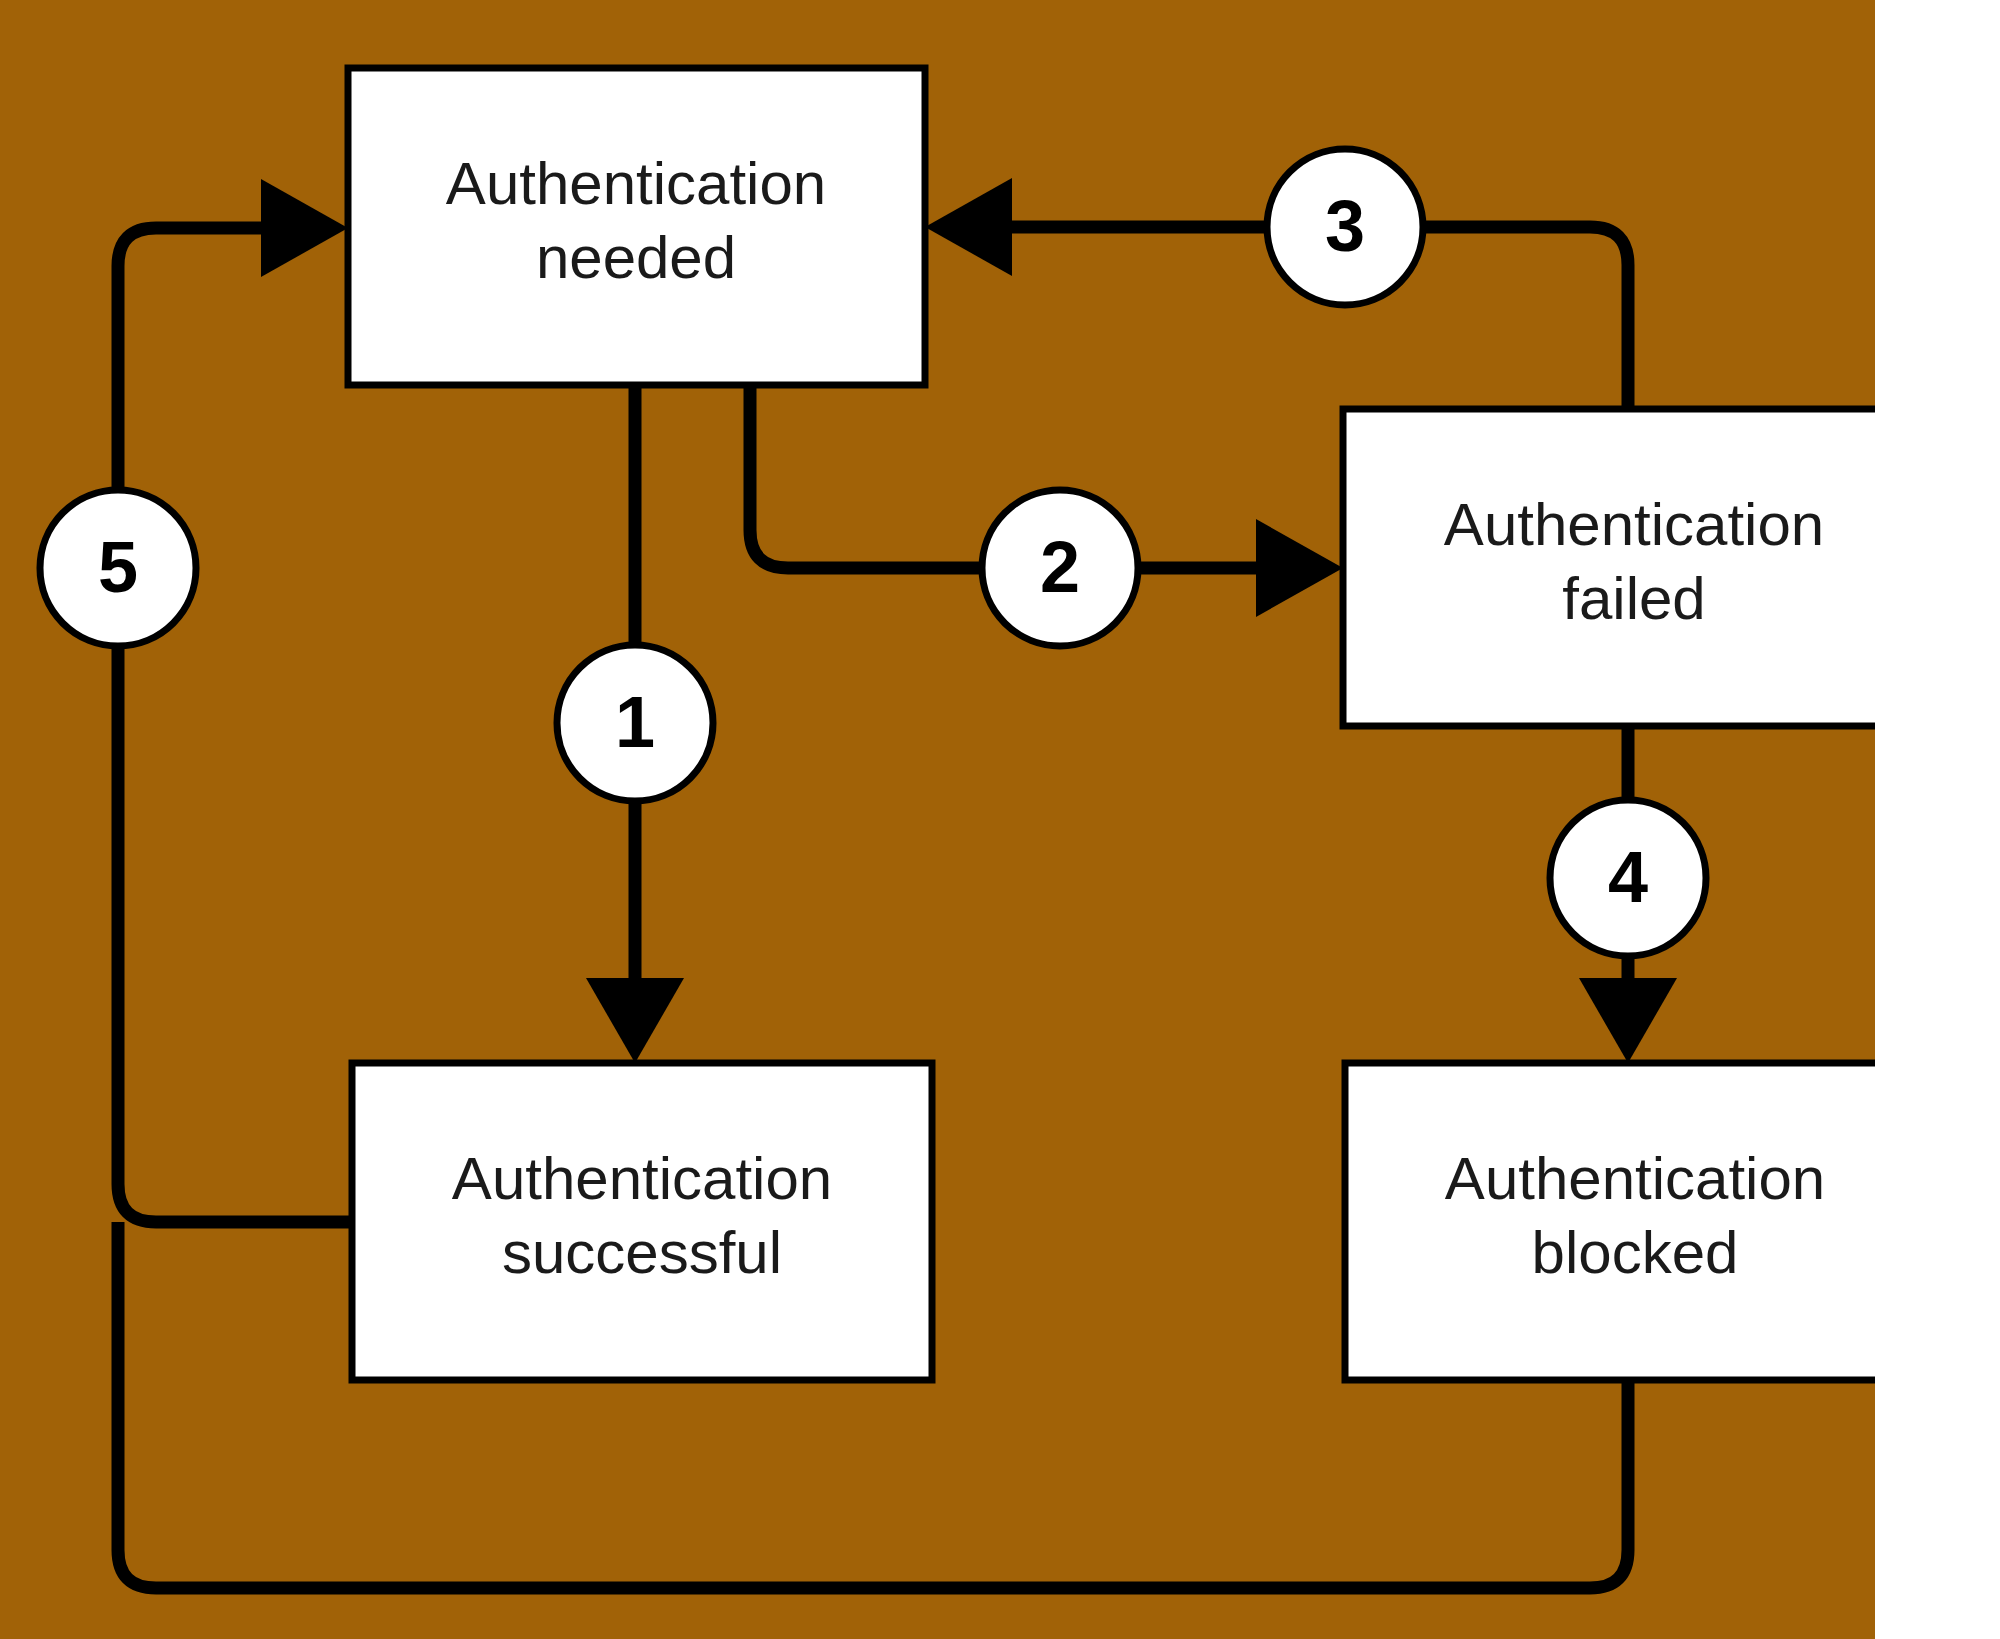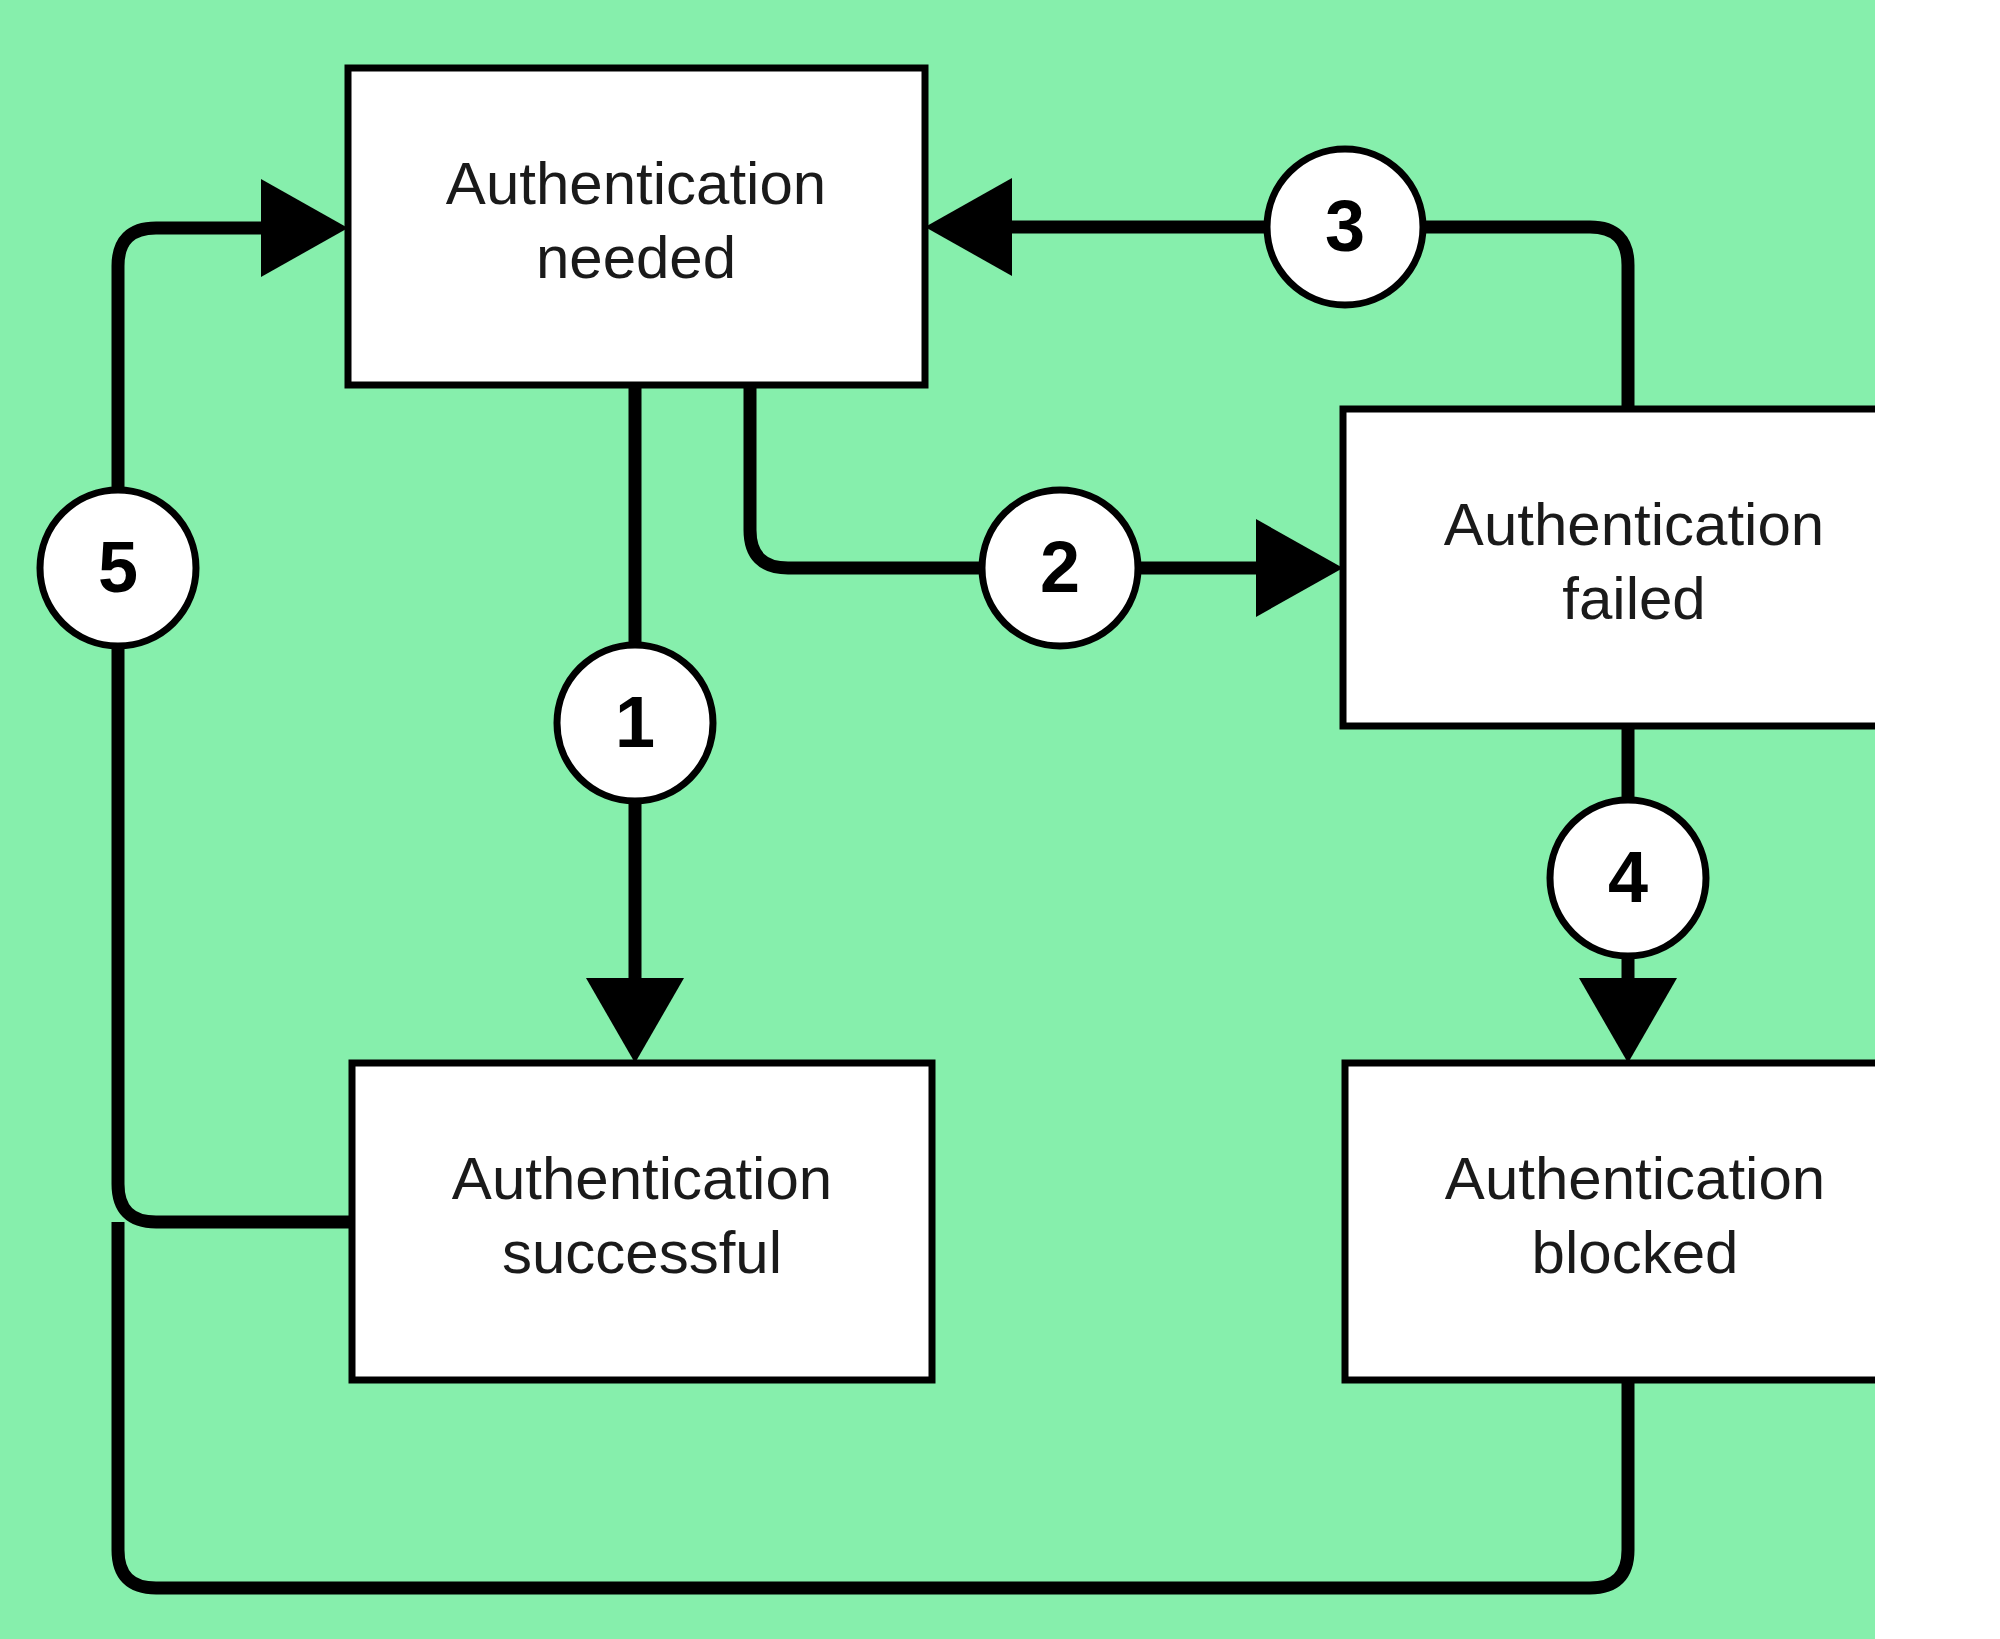--- a/index.html
+++ b/index.html
@@ -7,21 +7,21 @@
     padding: 0;
     background: #ffffff;
   }
   body {
     font-family: "Liberation Sans", sans-serif;
   }
   #stage {
     position: relative;
     width: 1875px;
     height: 1639px;
-    background: #86efac;
+    background: #a16207;
     overflow: hidden;
   }
   #diagram-svg {
     position: absolute;
     left: 0;
     top: 0;
     width: 2000px;
     height: 1639px;
   }
   .state-box-rect {

